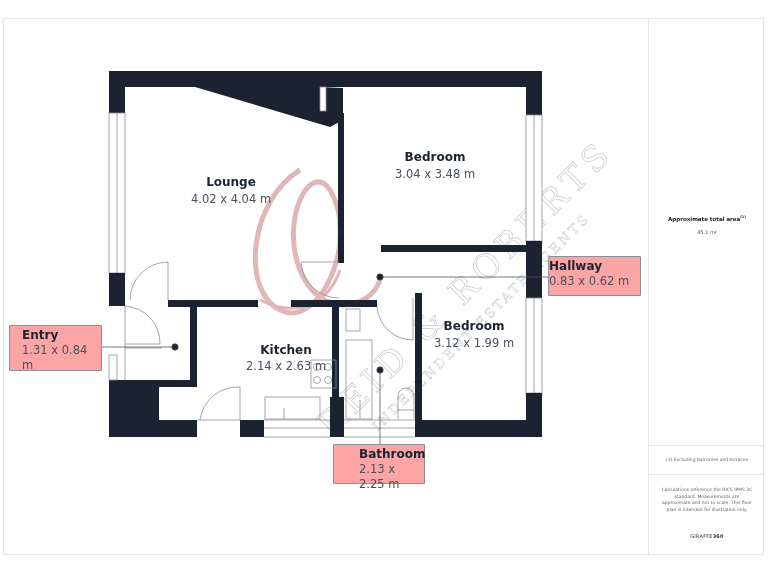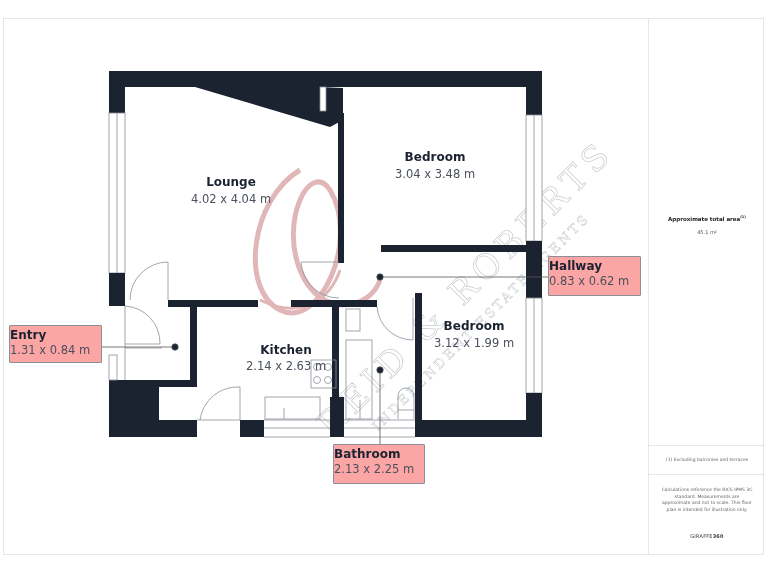--- a/index.html
+++ b/index.html
@@ -139,29 +139,29 @@
   <text class="room-name" x="231" y="186" text-anchor="middle">Lounge</text>
   <text class="room-dim" x="231" y="203" text-anchor="middle">4.02 x 4.04 m</text>
   <text class="room-name" x="435" y="161" text-anchor="middle">Bedroom</text>
   <text class="room-dim" x="435" y="178" text-anchor="middle">3.04 x 3.48 m</text>
   <text class="room-name" x="286" y="354" text-anchor="middle">Kitchen</text>
   <text class="room-dim" x="286" y="370" text-anchor="middle">2.14 x 2.63 m</text>
   <text class="room-name" x="474" y="330" text-anchor="middle">Bedroom</text>
   <text class="room-dim" x="474" y="347" text-anchor="middle">3.12 x 1.99 m</text>
 </svg>
 
-<div class="callout" style="left:9px; top:325px; width:93px; height:38px;">
+<div class="callout" style="left:9px; top:325px; width:93px; height:46px;padding-left:12px;">
   <span class="nm">Entry</span>
   <span class="dm">1.31 x 0.84 m</span>
 </div>
 <div class="callout" style="left:548px; top:256px; width:93px; height:40px;">
   <span class="nm">Hallway</span>
   <span class="dm">0.83 x 0.62 m</span>
 </div>
-<div class="callout" style="left:333px; top:444px; width:92px; height:40px;">
+<div class="callout" style="left:333px; top:444px; width:92px; height:40px;padding-left:25px;">
   <span class="nm">Bathroom</span>
   <span class="dm">2.13 x 2.25 m</span>
 </div>
 
 <div class="sidebar">
   <div class="area-title">
     <span>Approximate total area</span><sup style="font-size:3.5px">(1)</sup>
   </div>
   <div class="area-value">45.1 m²</div>
   <div class="divider" style="top:427px"></div>

